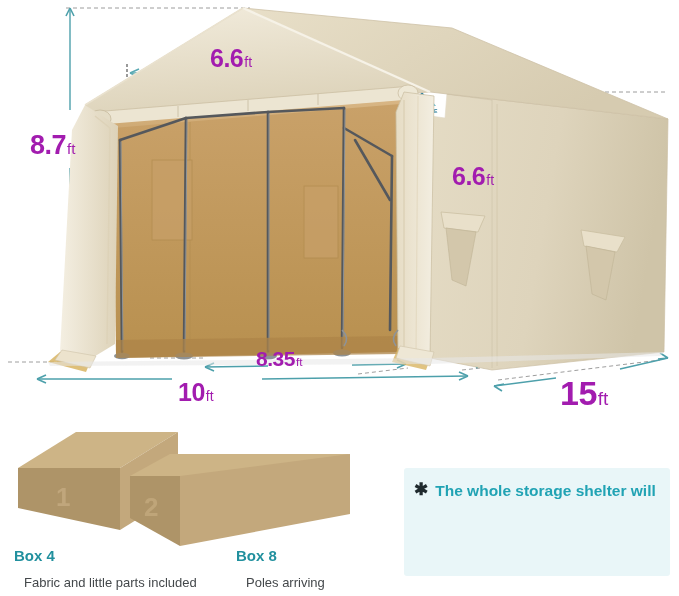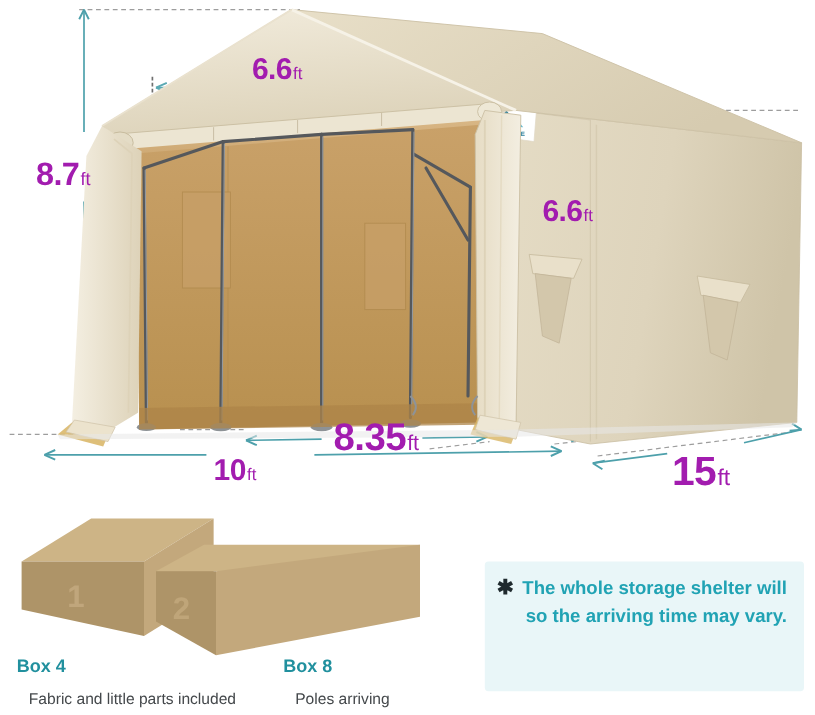--- a/index.html
+++ b/index.html
@@ -36,21 +36,21 @@
   }
   .dim .unit {
     font-size: 0.56em;
     font-weight: normal;
     letter-spacing: 0;
     margin-left: 1px;
   }
   .dim-h87 { left: 2px;  top: 132px; font-size: 27px; margin-left: 28px; }
   .dim-w66 { left: 210px; top: 46px;  font-size: 25px; }
   .dim-v66 { left: 452px; top: 164px; font-size: 25px; }
-  .dim-d835{ left: 278px; top: 348px; font-size: 32px; }
+  .dim-d835{ left: 256px; top: 348px; font-size: 21px; }
   .dim-w10 { left: 178px; top: 380px; font-size: 25px; text-align: center; }
   .dim-d15 { left: 560px; top: 376px; font-size: 34px; }
 
   
   #boxes {
     position: absolute;
     left: 0; top: 418px;
     width: 400px; height: 178px;
   }
   #boxes svg { display: block; }
@@ -90,21 +90,20 @@
     font-size: 17px;
     line-height: 22px;
     flex: 0 0 auto;
     font-weight: bold;
   }
   #note .note-text {
     color: #21a3b4;
     font-size: 15.5px;
     font-weight: bold;
     line-height: 1.5;
-    text-align: right;
   }
   #note .note-text .ln { display: block; white-space: nowrap; }
 </style>
 </head>
 <body>
 
 <div id="page">
 
   <div id="diagram">
     <svg width="679" height="420" viewBox="0 0 679 420" xmlns="http://www.w3.org/2000/svg">
@@ -353,17 +352,16 @@
 
   <div class="box-caption cap2">
     <p class="title">Box 8</p>
     <p class="desc">Poles arriving</p>
   </div>
 
   <div id="note">
     <span class="star">✱</span>
     <div class="note-text">
       <span class="ln">The whole storage shelter will</span>
-      <span class="ln">so the arriving time may vary.</span>
     </div>
   </div>
 
 </div>
 
 </body></html>

